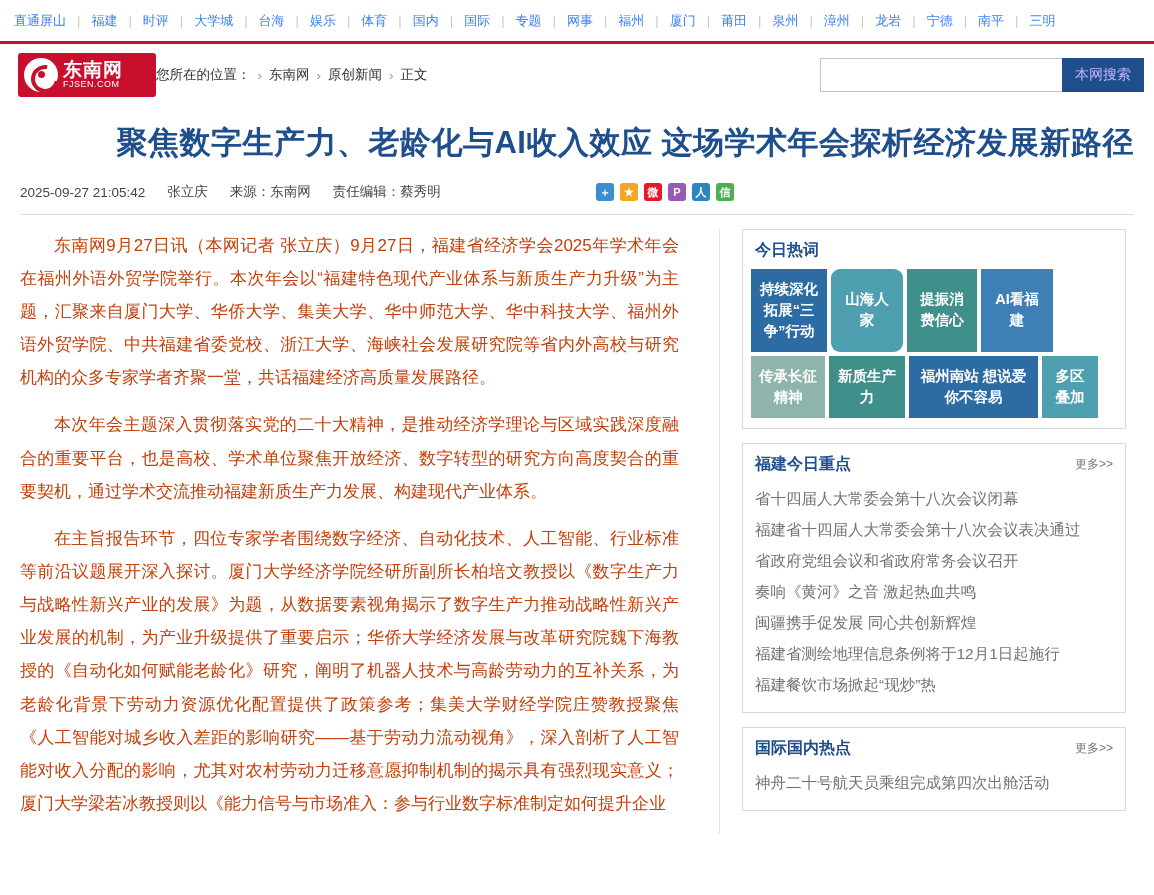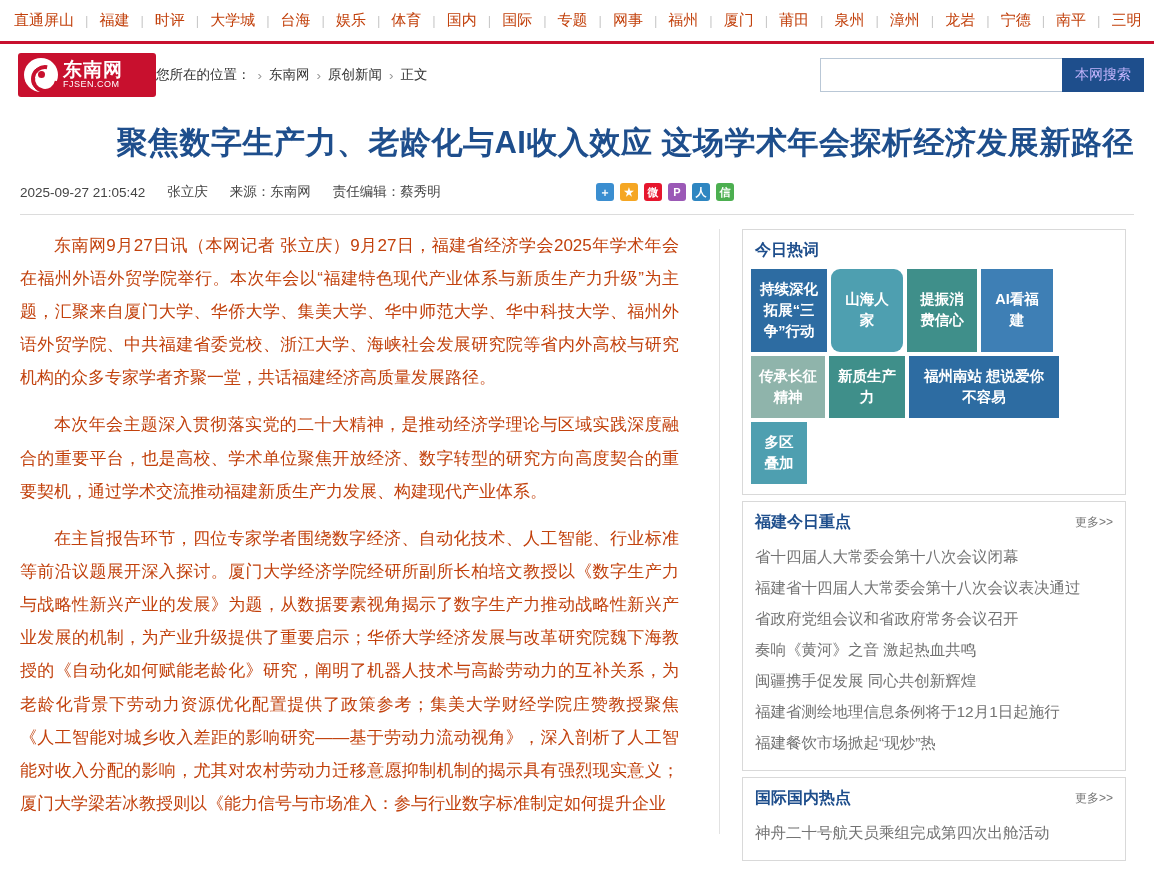--- a/index.html
+++ b/index.html
@@ -15,22 +15,22 @@
   
   .topnav {
     height: 44px;
     display: flex;
     align-items: center;
     padding-left: 14px;
     border-bottom: 3px solid #c8102e;
     background: #fff;
   }
   .topnav .nav-item {
-    font-size: 15px;
-    color: #c2410c;
+    font-size: 13px;
+    color: #3b82f6;
     padding: 0 0px;
     white-space: nowrap;
     text-decoration: none;
   }
   .topnav .sep {
     color: #c9c9c9;
     font-size: 13px;
     padding: 0 11px;
   }
 
@@ -185,21 +185,21 @@
     text-indent: 2em;
     text-align: justify;
   }
 
   .side {
     width: 384px;
     margin-left: 22px;
   }
   .panel {
     border: 1px solid #d9d9d9;
-    margin-bottom: 6px;
+    margin-bottom: 14px;
     background: #fff;
   }
   .panel-head {
     padding: 10px 12px 8px 12px;
     font-size: 16px;
     font-weight: bold;
     color: #1e4e8c;
     position: relative;
   }
   .panel-head .more {
@@ -344,21 +344,21 @@
 
       <div class="panel">
         <div class="panel-head">今日热词</div>
         <div class="hot-grid" id="hotgrid">
             <div class="hot-tag" style="background: rgb(45, 108, 162); width: 76px;">持续深化拓展“三争”行动</div>
             <div class="hot-tag" style="background: rgb(78, 159, 176); width: 72px; border-radius: 9px;">山海人家</div>
             <div class="hot-tag" style="background: rgb(63, 143, 138); width: 70px;">提振消费信心</div>
             <div class="hot-tag" style="background: rgb(62, 127, 181); width: 72px;">AI看福建</div>
             <div class="hot-tag" style="background: rgb(143, 180, 171); width: 74px;">传承长征精神</div>
             <div class="hot-tag" style="background: rgb(63, 143, 138); width: 76px;">新质生产力</div>
-            <div class="hot-tag" style="background: rgb(45, 108, 162); width: 150px;">福州南站 想说爱你不容易</div>
+            <div class="hot-tag" style="background: rgb(45, 108, 162); width: 129px;">福州南站 想说爱你不容易</div>
             <div class="hot-tag" style="background: rgb(78, 159, 176); width: 56px;">多区叠加</div>
           </div>
       </div>
 
       <div class="panel">
         <div class="panel-head">福建今日重点
           <a class="more" href="#">更多&gt;&gt;</a>
         </div>
         <div class="links" id="fjlinks">
             <a href="#">省十四届人大常委会第十八次会议闭幕</a>

